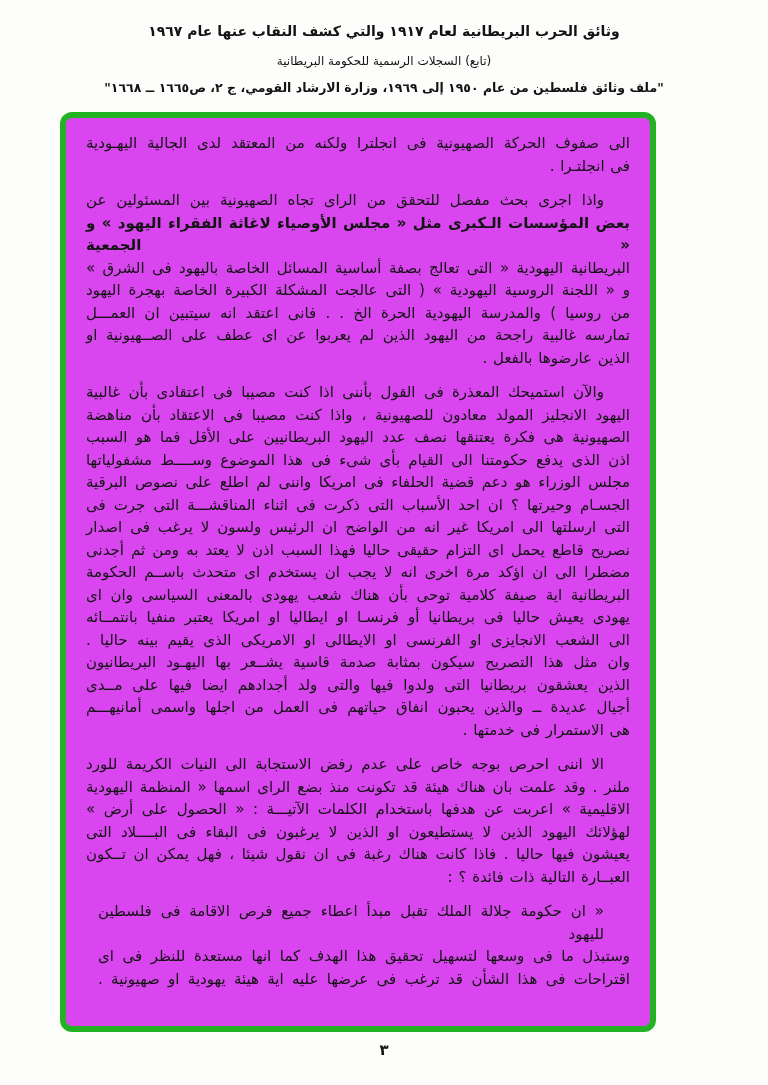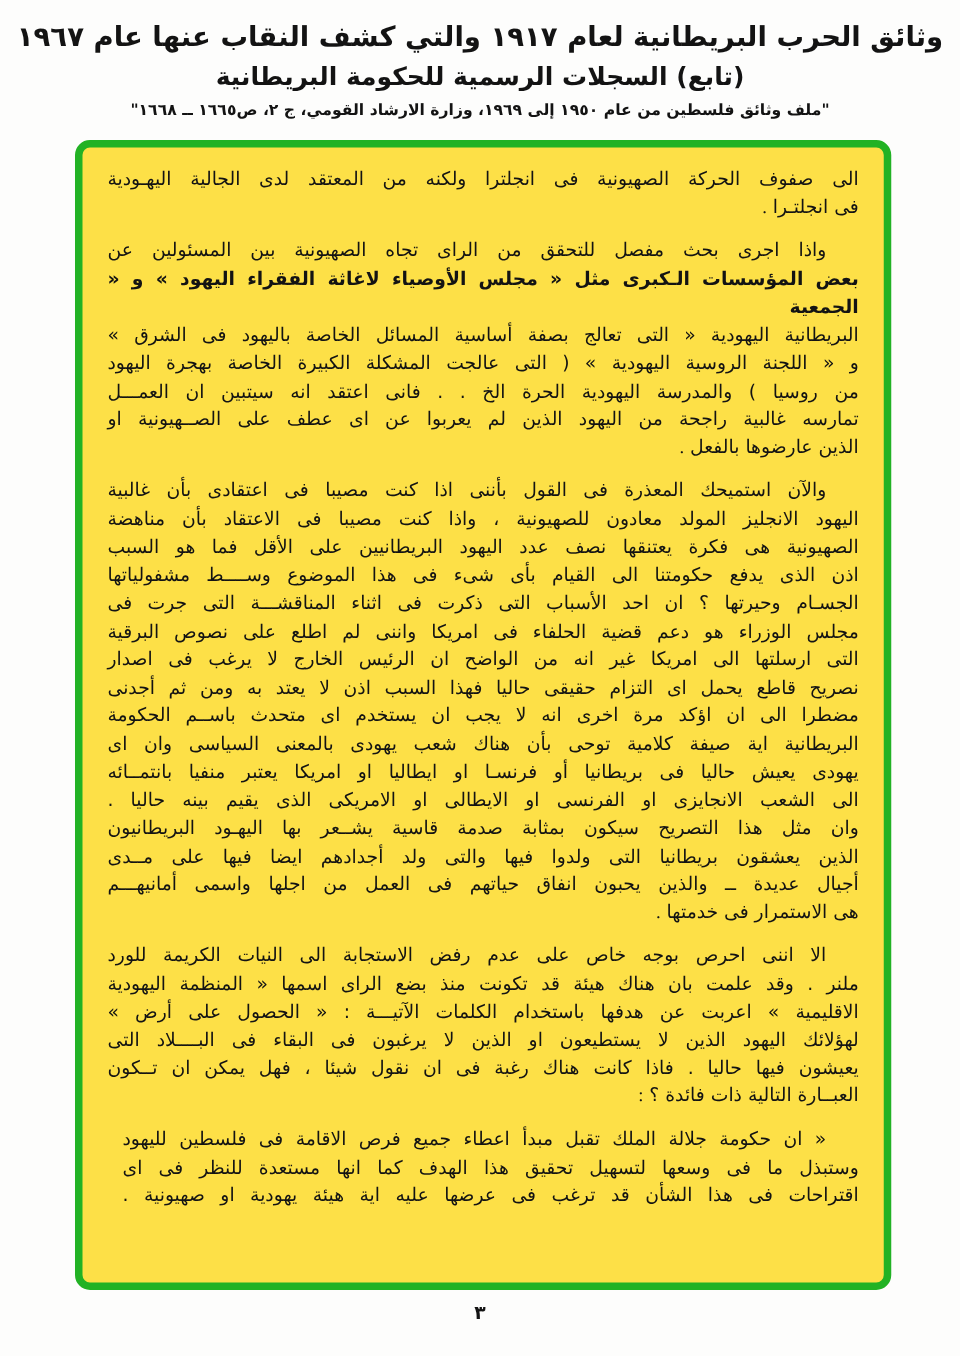--- a/index.html
+++ b/index.html
@@ -10,50 +10,49 @@
     color:#131313;
     position:relative;
     overflow:hidden;
   }
   .page{position:absolute;inset:0;}
   
   .header{
     position:absolute;top:16px;left:0;width:100%;
     text-align:center;direction:rtl;
   }
-  .header .h1{font-size:22px;font-weight:bold;line-height:30px;}
-  .header .h2{font-size:20px;font-weight:bold;line-height:30px;}
+  .header .h1{font-size:14px;font-weight:bold;line-height:30px;}
+  .header .h2{font-size:12px;font-weight:normal;line-height:30px;}
   .header .h3{font-size:12.5px;font-weight:bold;line-height:24px;}
   
   .frame{
     position:absolute;left:60px;top:112px;
-    width:653px;height:920px;
+    width:596px;height:920px;
     box-sizing:border-box;
     border:6px solid #22b224;
     border-radius:12px;
-    background:#fde047;
+    background:#d946ef;
   }
   .frame-inner{
     position:absolute;inset:0;
     padding:14px 20px 10px 20px;
     direction:rtl;
     font-size:15px;
     line-height:22.5px;
   }
   .para{margin:0 0 12px 0;}
   .para:last-child{margin-bottom:0;margin-left:12px;}
   .ln{
     text-align:justify;
     text-align-last:justify;
     word-spacing:1px;
   }
   .ln.short{
     text-align:center;
     text-align-last:right;
-    font-family:Liberation Serif, serif;
   }
   .ln.indent{padding-right:26px;}
   .ln.bold{font-weight:bold;}
   
   .footer{
     position:absolute;top:1040px;left:0;width:100%;
     text-align:center;
   }
   .footer .pg{font-size:15px;font-weight:bold;}
 </style>
@@ -84,23 +83,23 @@
         <div class="ln">من روسيا ) والمدرسة اليهودية الحرة الخ . .  فانى اعتقد انه سيتبين ان العمـــل</div>
         <div class="ln">تمارسه غالبية راجحة من اليهود الذين لم يعربوا عن اى عطف على الصــهيونية او</div>
         <div class="ln short">الذين عارضوها بالفعل .</div>
       </div>
 
       <div class="para">
         <div class="ln indent">والآن استميحك المعذرة فى القول بأننى اذا كنت مصيبا فى اعتقادى بأن غالبية</div>
         <div class="ln">اليهود الانجليز المولد معادون للصهيونية ، واذا كنت مصيبا فى الاعتقاد بأن مناهضة</div>
         <div class="ln">الصهيونية هى فكرة يعتنقها نصف عدد اليهود البريطانيين على الأقل فما هو السبب</div>
         <div class="ln">اذن الذى يدفع حكومتنا الى القيام بأى شىء فى هذا الموضوع وســــط مشفولياتها</div>
+        <div class="ln">مجلس الوزراء هو دعم قضية الحلفاء فى امريكا واننى لم اطلع على نصوص البرقية</div>
         <div class="ln">الجسـام وحيرتها ؟ ان احد الأسباب التى ذكرت فى اثناء المناقشـــة التى جرت فى</div>
-        <div class="ln">مجلس الوزراء هو دعم قضية الحلفاء فى امريكا واننى لم اطلع على نصوص البرقية</div>
-        <div class="ln">التى ارسلتها الى امريكا غير انه من الواضح ان الرئيس الخارج لا يرغب فى اصدار</div>
+        <div class="ln">التى ارسلتها الى امريكا غير انه من الواضح ان الرئيس ولسون لا يرغب فى اصدار</div>
         <div class="ln">نصريح قاطع يحمل اى التزام حقيقى حاليا فهذا السبب اذن لا يعتد به ومن ثم أجدنى</div>
         <div class="ln">مضطرا الى ان اؤكد مرة اخرى انه لا يجب ان يستخدم اى متحدث باســم الحكومة</div>
         <div class="ln">البريطانية اية صيفة كلامية توحى بأن هناك شعب يهودى بالمعنى السياسى وان اى</div>
         <div class="ln">يهودى يعيش حاليا فى بريطانيا أو فرنسـا او ايطاليا او امريكا يعتبر منفيا بانتمــائه</div>
         <div class="ln">الى الشعب الانجايزى او الفرنسى او الايطالى او الامريكى الذى يقيم بينه حاليا .</div>
         <div class="ln">وان مثل هذا التصريح سيكون بمثابة صدمة قاسية يشــعر بها اليهـود البريطانيون</div>
         <div class="ln">الذين يعشقون بريطانيا التى ولدوا فيها والتى ولد أجدادهم ايضا فيها على مــدى</div>
         <div class="ln">أجيال عديدة ــ والذين يحبون انفاق حياتهم فى العمل من اجلها واسمى أمانيهـــم</div>
         <div class="ln short">هى الاستمرار فى خدمتها .</div>
       </div>

